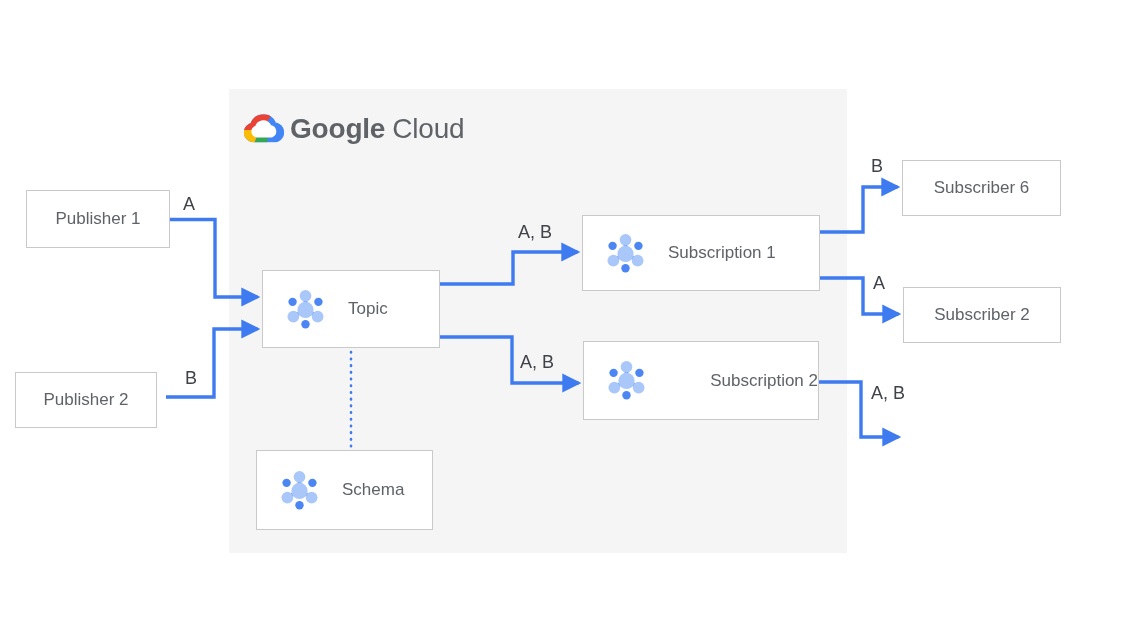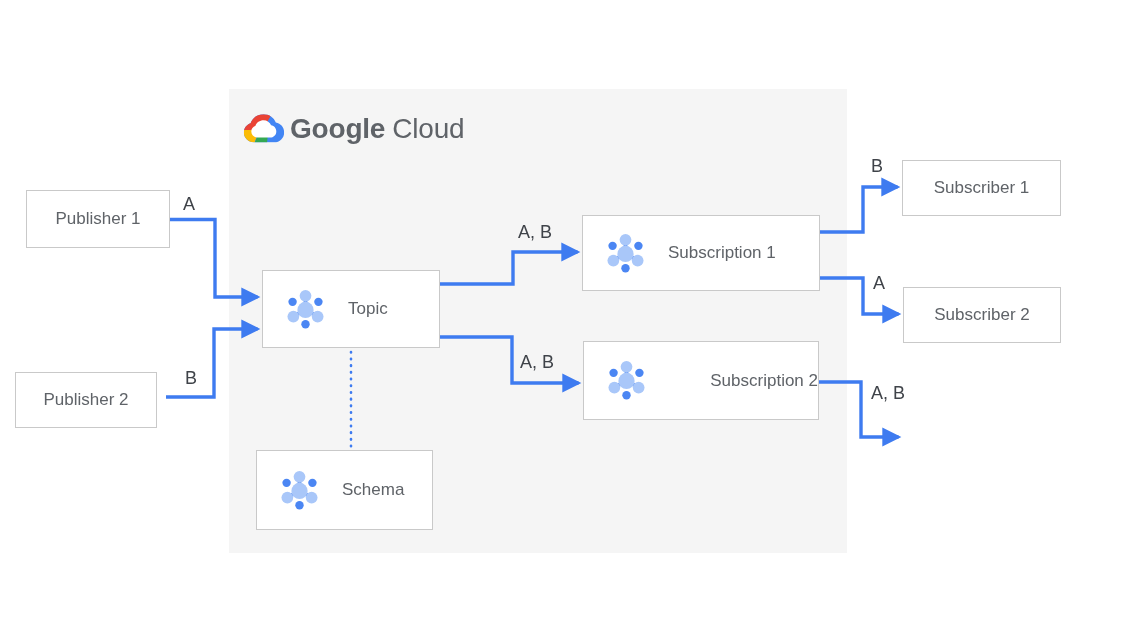--- a/index.html
+++ b/index.html
@@ -127,19 +127,19 @@
     <span class="node-label">Subscription 1</span>
   </div>
   <div class="node iconned" style="left:583px; top:341px; width:236px; height:79px;justify-content:space-between;">
     <svg class="pubsub">
         <use href="#pubsubIcon"></use>
       </svg>
     <span class="node-label">Subscription 2</span>
   </div>
 
   <div class="node center" style="left:902px; top:160px; width:159px; height:56px;">
-    <span class="node-label">Subscriber 1</span>
+    <span class="node-label">Subscriber 6</span>
   </div>
   <div class="node center" style="left:903px; top:287px; width:158px; height:56px;">
     <span class="node-label">Subscriber 2</span>
   </div>
 
 </div>
 
 </body></html>

